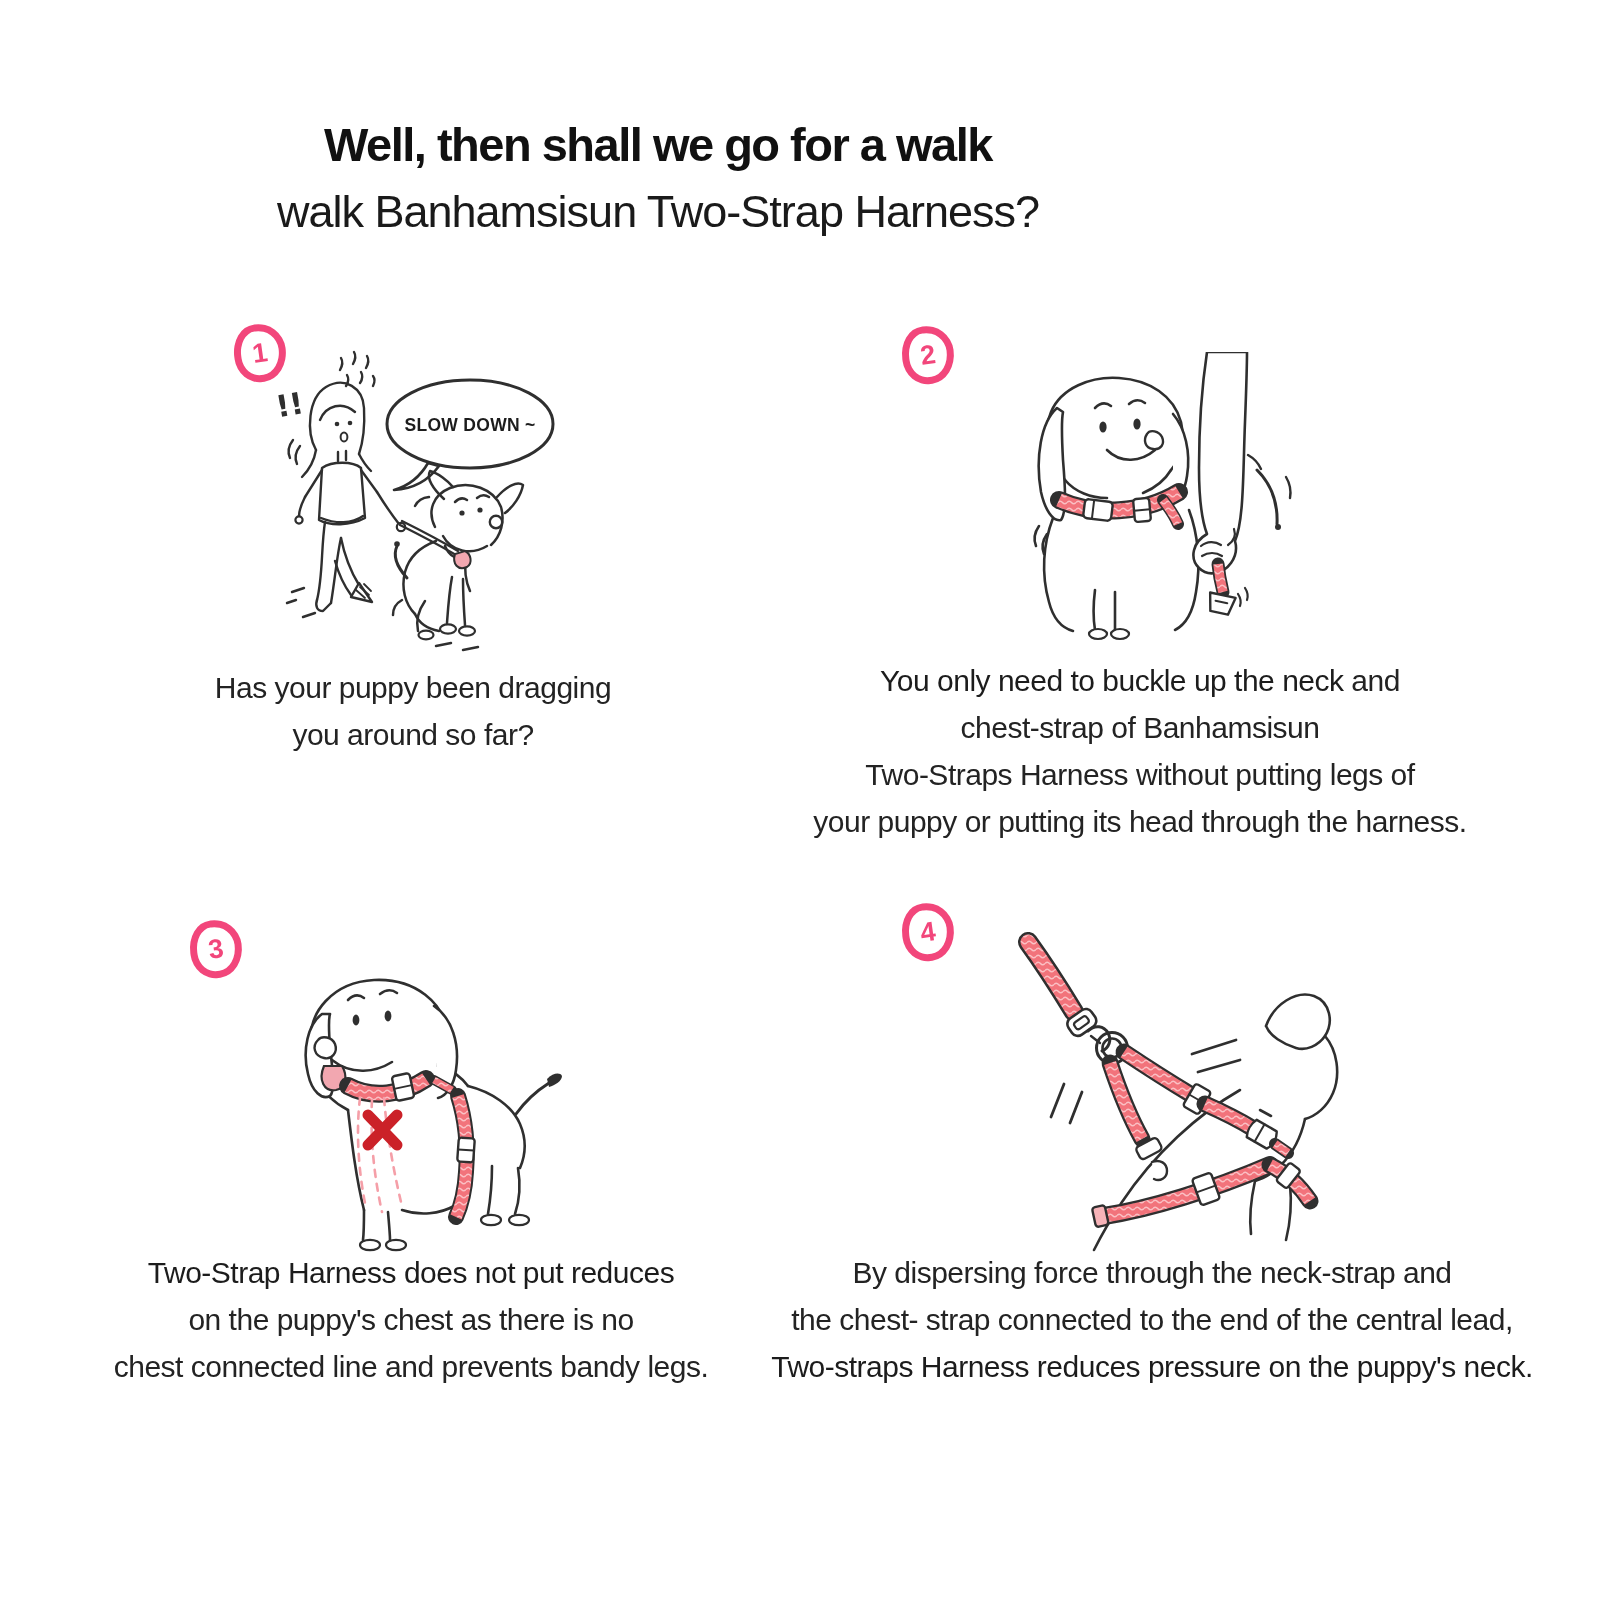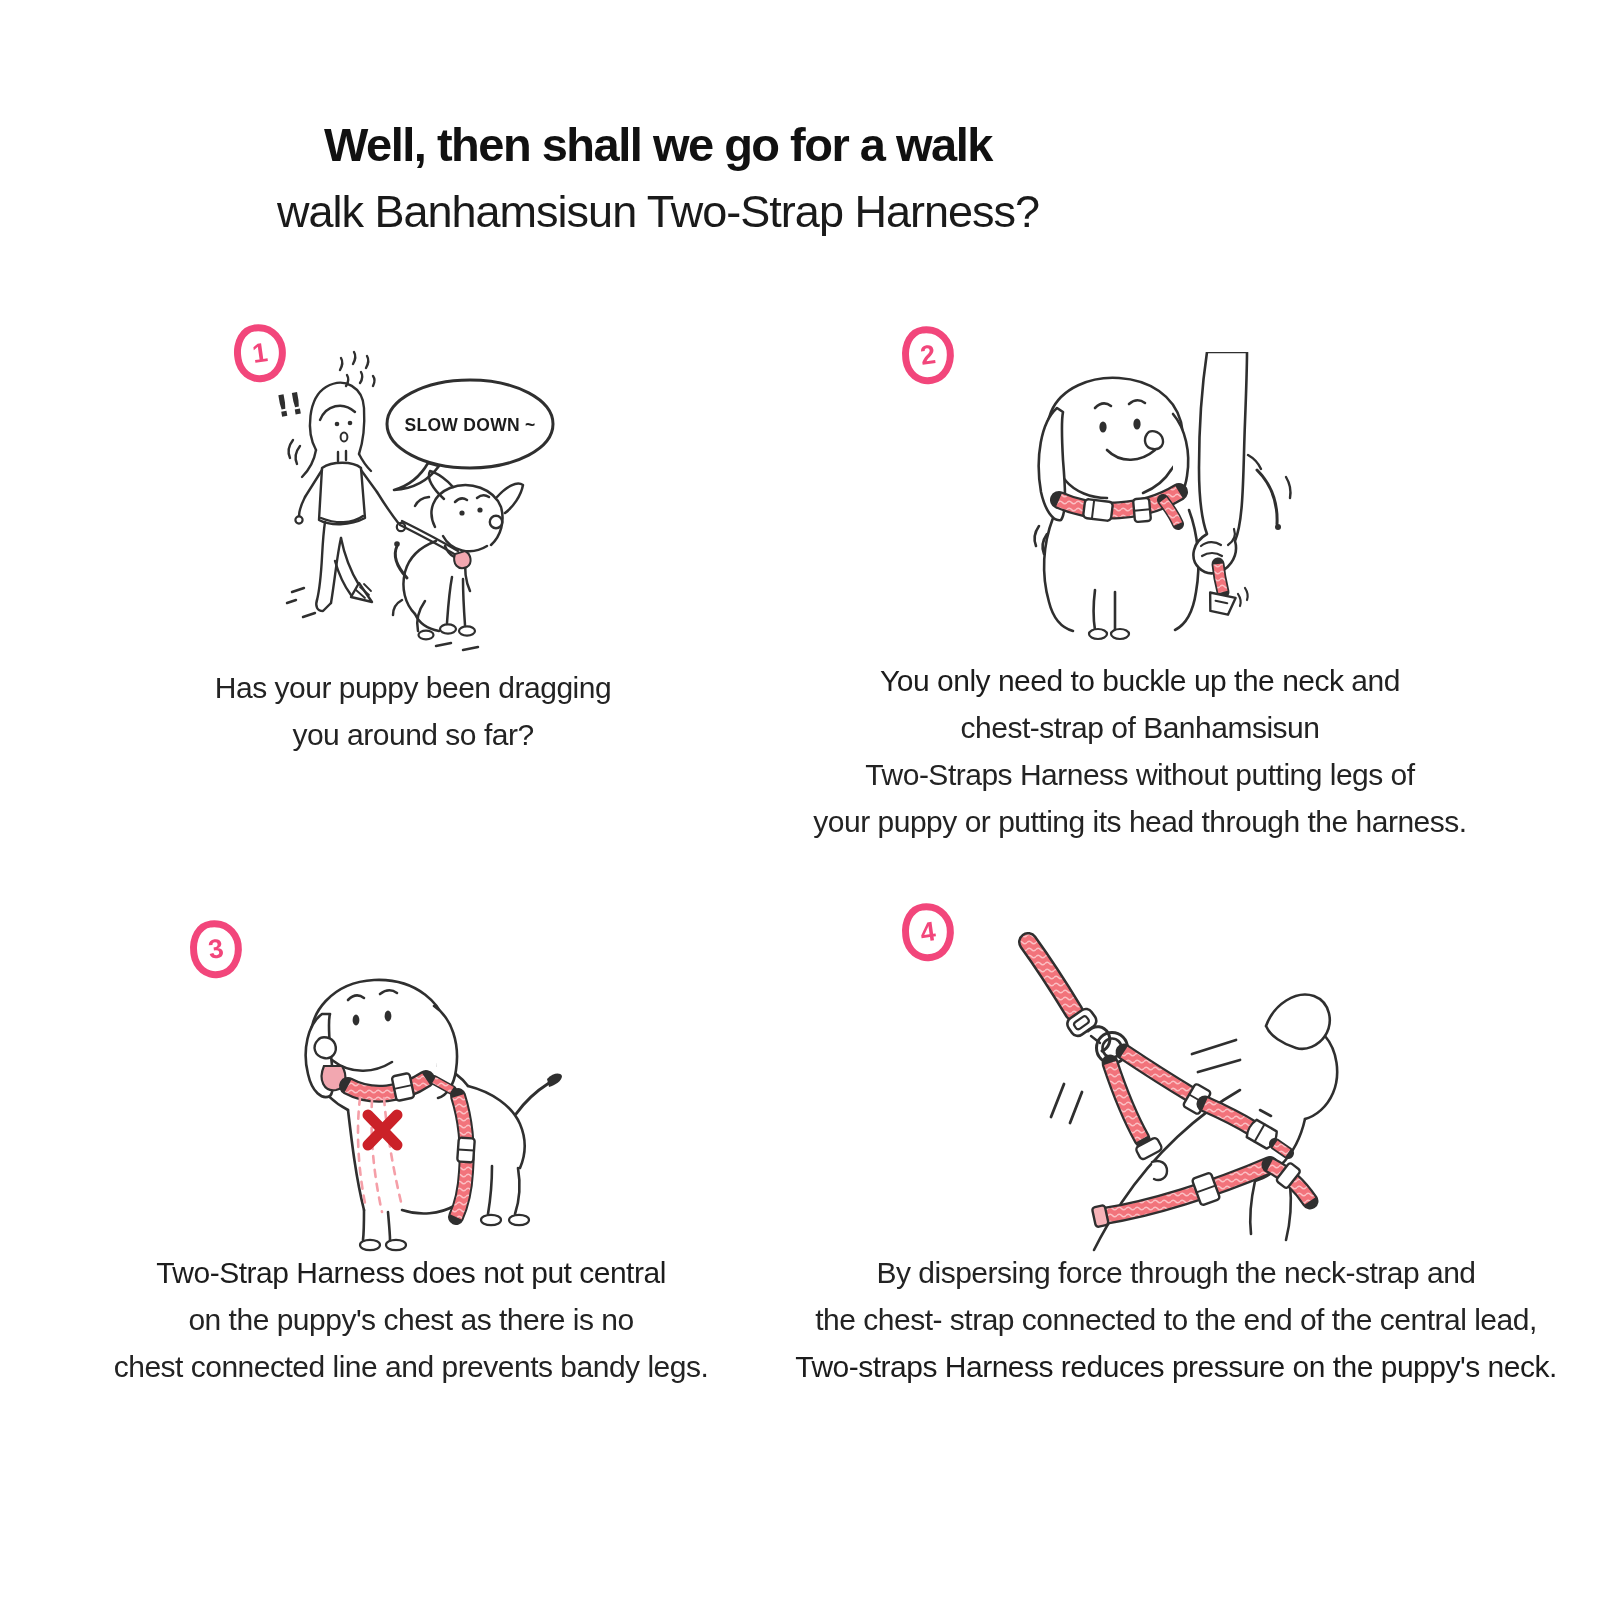--- a/index.html
+++ b/index.html
@@ -286,21 +286,21 @@
       <path d="M92,150 C88,182 90,222 98,260"></path>
       <path d="M104,152 C102,190 106,228 114,264"></path>
       <path d="M116,150 C119,186 125,220 133,254"></path>
     </g>
     <g class="xred" stroke-width="11">
       <path d="M100,167 L129,197"></path>
         <path d="M129,167 L100,197"></path>
     </g>
   </svg>
   <div class="caption" style="left:58px;top:1249px;width:706px;">
-    <div><span class="b">Two-Strap Harness does not put central</span></div>
+    <div><span class="b">Two-Strap Harness does not put reduces</span></div>
     <div>on the puppy's chest as there is no</div>
     <div>chest connected line and prevents bandy legs.</div>
   </div>
 
   <div class="badge" style="left:902px;top:903px;">4</div>
   <svg class="fig" style="left:1000px;top:932px;" width="340" height="320" viewBox="0 0 340 320">
     <defs>
       <pattern id="p4" width="9" height="7" patternUnits="userSpaceOnUse">
         <rect class="coralbase" width="9" height="7"></rect>
         <path class="wave" d="M0 3.5 q2.25 -2.5 4.5 0 t4.5 0" stroke-width="1.6"></path>
@@ -374,19 +374,19 @@
         <rect class="fw" x="-10" y="-14" width="20" height="28" rx="3" stroke-width="2.4"></rect>
         <path class="ln" d="M-10,0 L10,0" stroke-width="2"></path>
       </g>
       <path class="ln" d="M270,233 C286,241 300,254 310,269" stroke-width="17"></path>
       <path d="M270,233 C286,241 300,254 310,269" fill="none" stroke="url(#p4)" stroke-width="12.5"></path>
       <g transform="translate(288,244) rotate(38)">
         <rect class="fw" x="-7" y="-12" width="14" height="23" rx="3" stroke-width="2.4"></rect>
       </g>
     </g>
   </svg>
-  <div class="caption" style="left:776px;top:1249px;width:800px;">
+  <div class="caption" style="left:752px;top:1249px;width:800px;">
     <div>By dispersing force through the neck-strap and</div>
     <div>the chest- strap connected to the end of the central lead,</div>
     <div><span class="b">Two-straps Harness reduces pressure on the puppy's neck.</span></div>
   </div>
 
 </div>
 
 </body></html>

